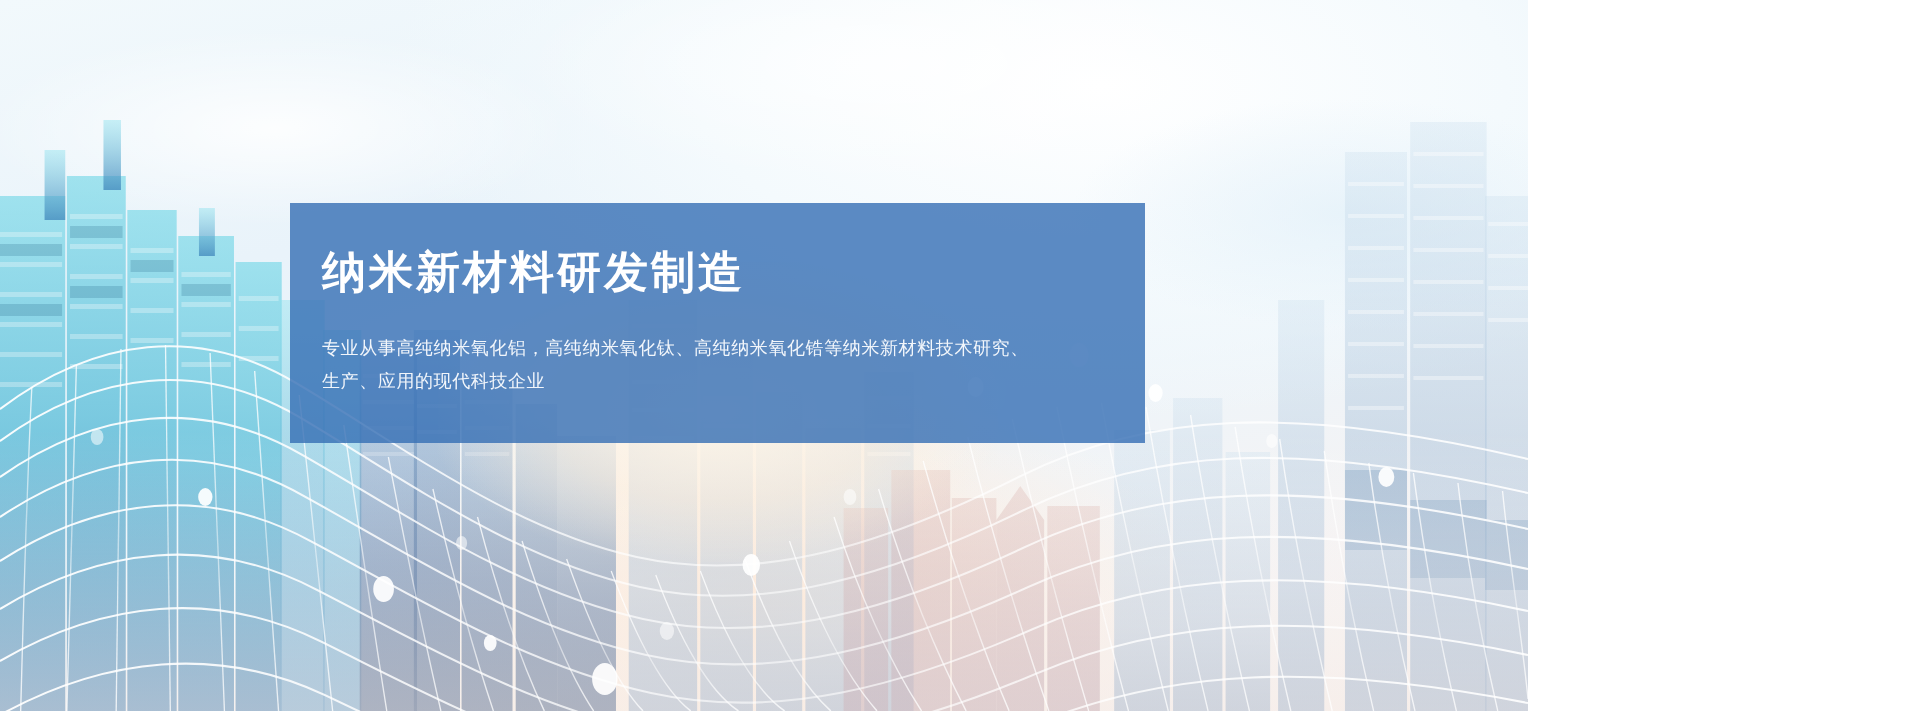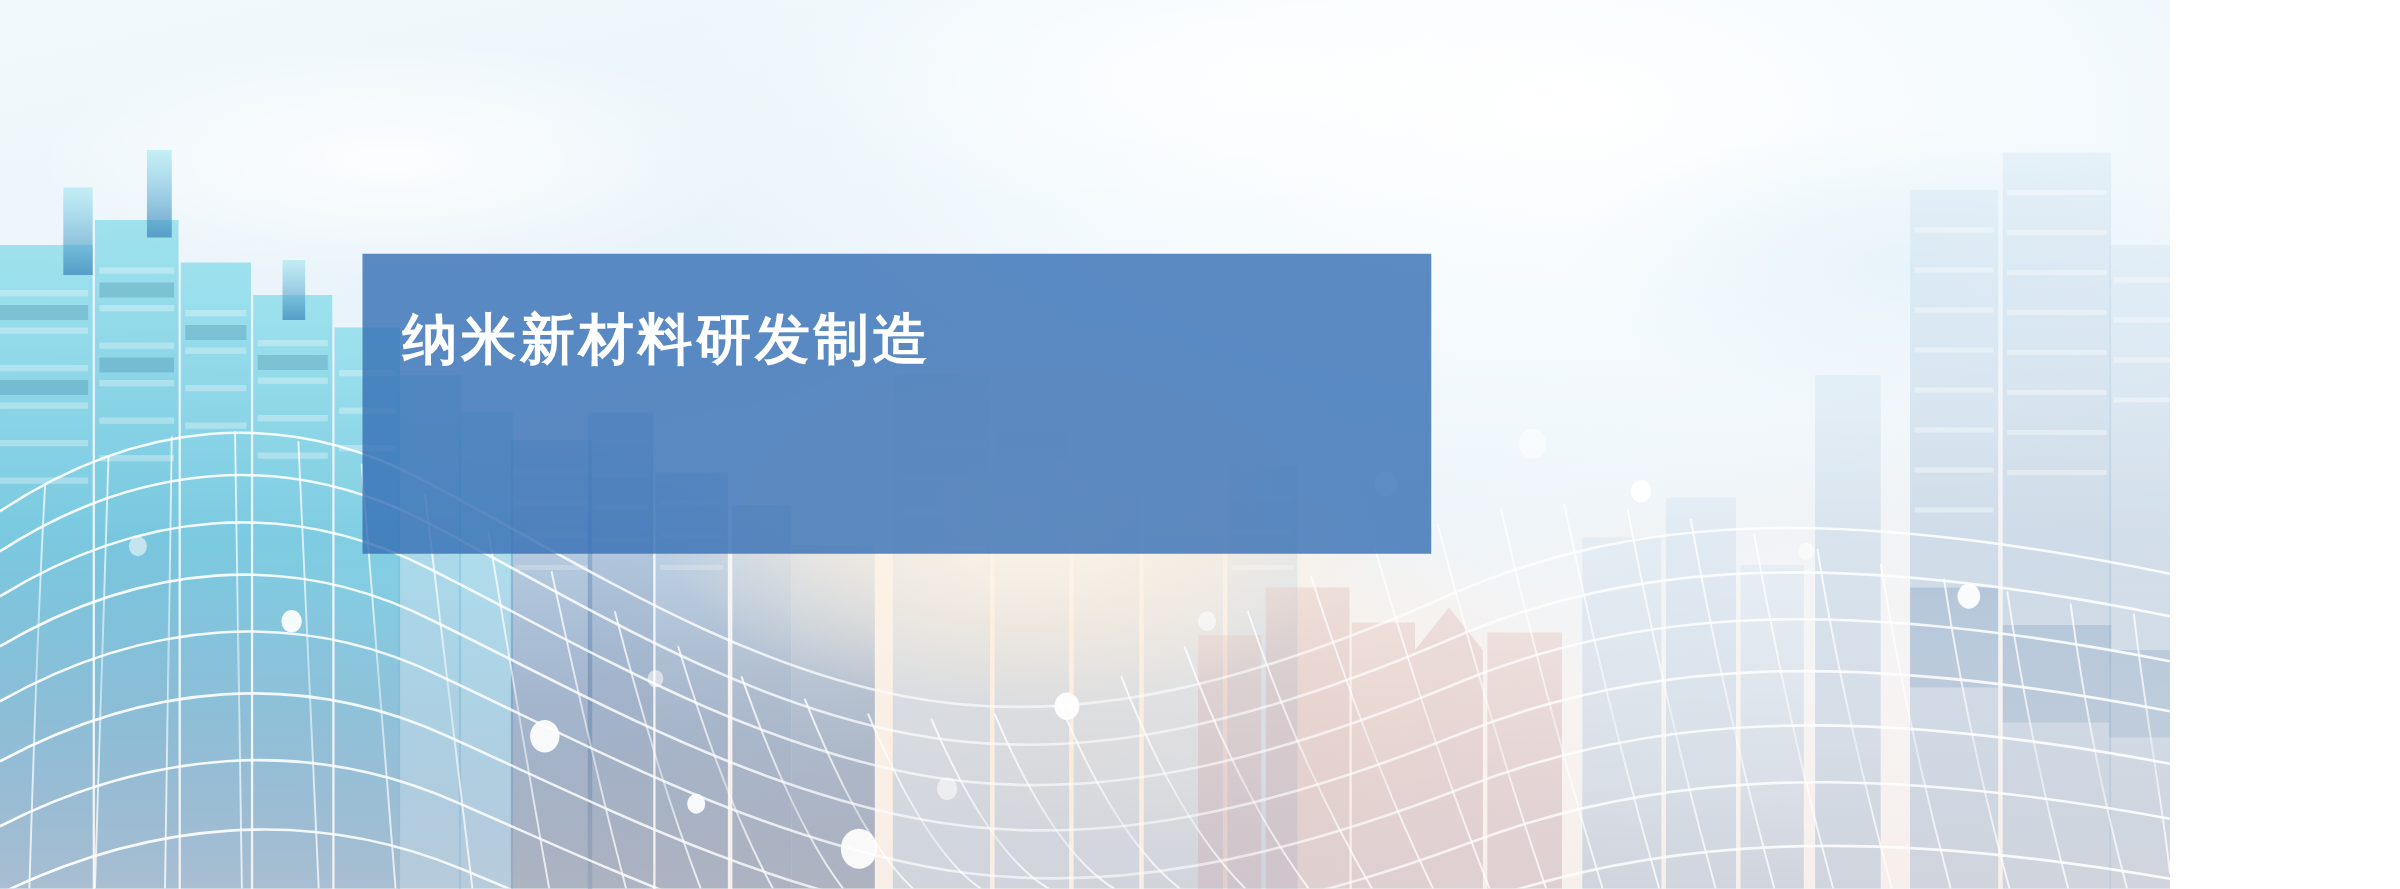--- a/index.html
+++ b/index.html
@@ -1,21 +1,21 @@
 <!DOCTYPE html>
 <html><head>
 <meta charset="utf-8">
 <style>
   * { margin:0; padding:0; box-sizing:border-box; }
   html, body { background:#ffffff; }
   body { font-family:"Liberation Sans","DejaVu Sans",sans-serif; }
 
   .banner {
     position:relative;
-    width:1736px;
+    width:1528px;
     height:711px;
     overflow:hidden;
     background:#eaf2f8;
   }
 
   
   .sky {
     position:absolute; inset:0;
     background:
       radial-gradient(ellipse 620px 330px at 50% 86%, rgba(255,228,205,.92) 0%, rgba(255,233,214,.55) 38%, rgba(255,240,228,0) 72%),
@@ -333,15 +333,19 @@
       <circle class="node-soft" cx="1356" cy="64" r="12"></circle>
       <circle class="node" cx="1452" cy="102" r="9"></circle>
       <circle class="node-soft" cx="1598" cy="150" r="7"></circle>
       <circle class="node" cx="1742" cy="186" r="10"></circle>
       <circle class="node-soft" cx="122" cy="146" r="8"></circle>
     </svg>
   </div>
 
   <div class="panel">
     <div class="panel-title">纳米新材料研发制造</div>
+    <div class="panel-sub">
+      <span>专业从事高纯纳米氧化铝，高纯纳米氧化钛、高纯纳米氧化锆等纳米新材料技术研究、</span>
+      <span>生产、应用的现代科技企业</span>
+    </div>
   </div>
 
 </div>
 
 </body></html>

